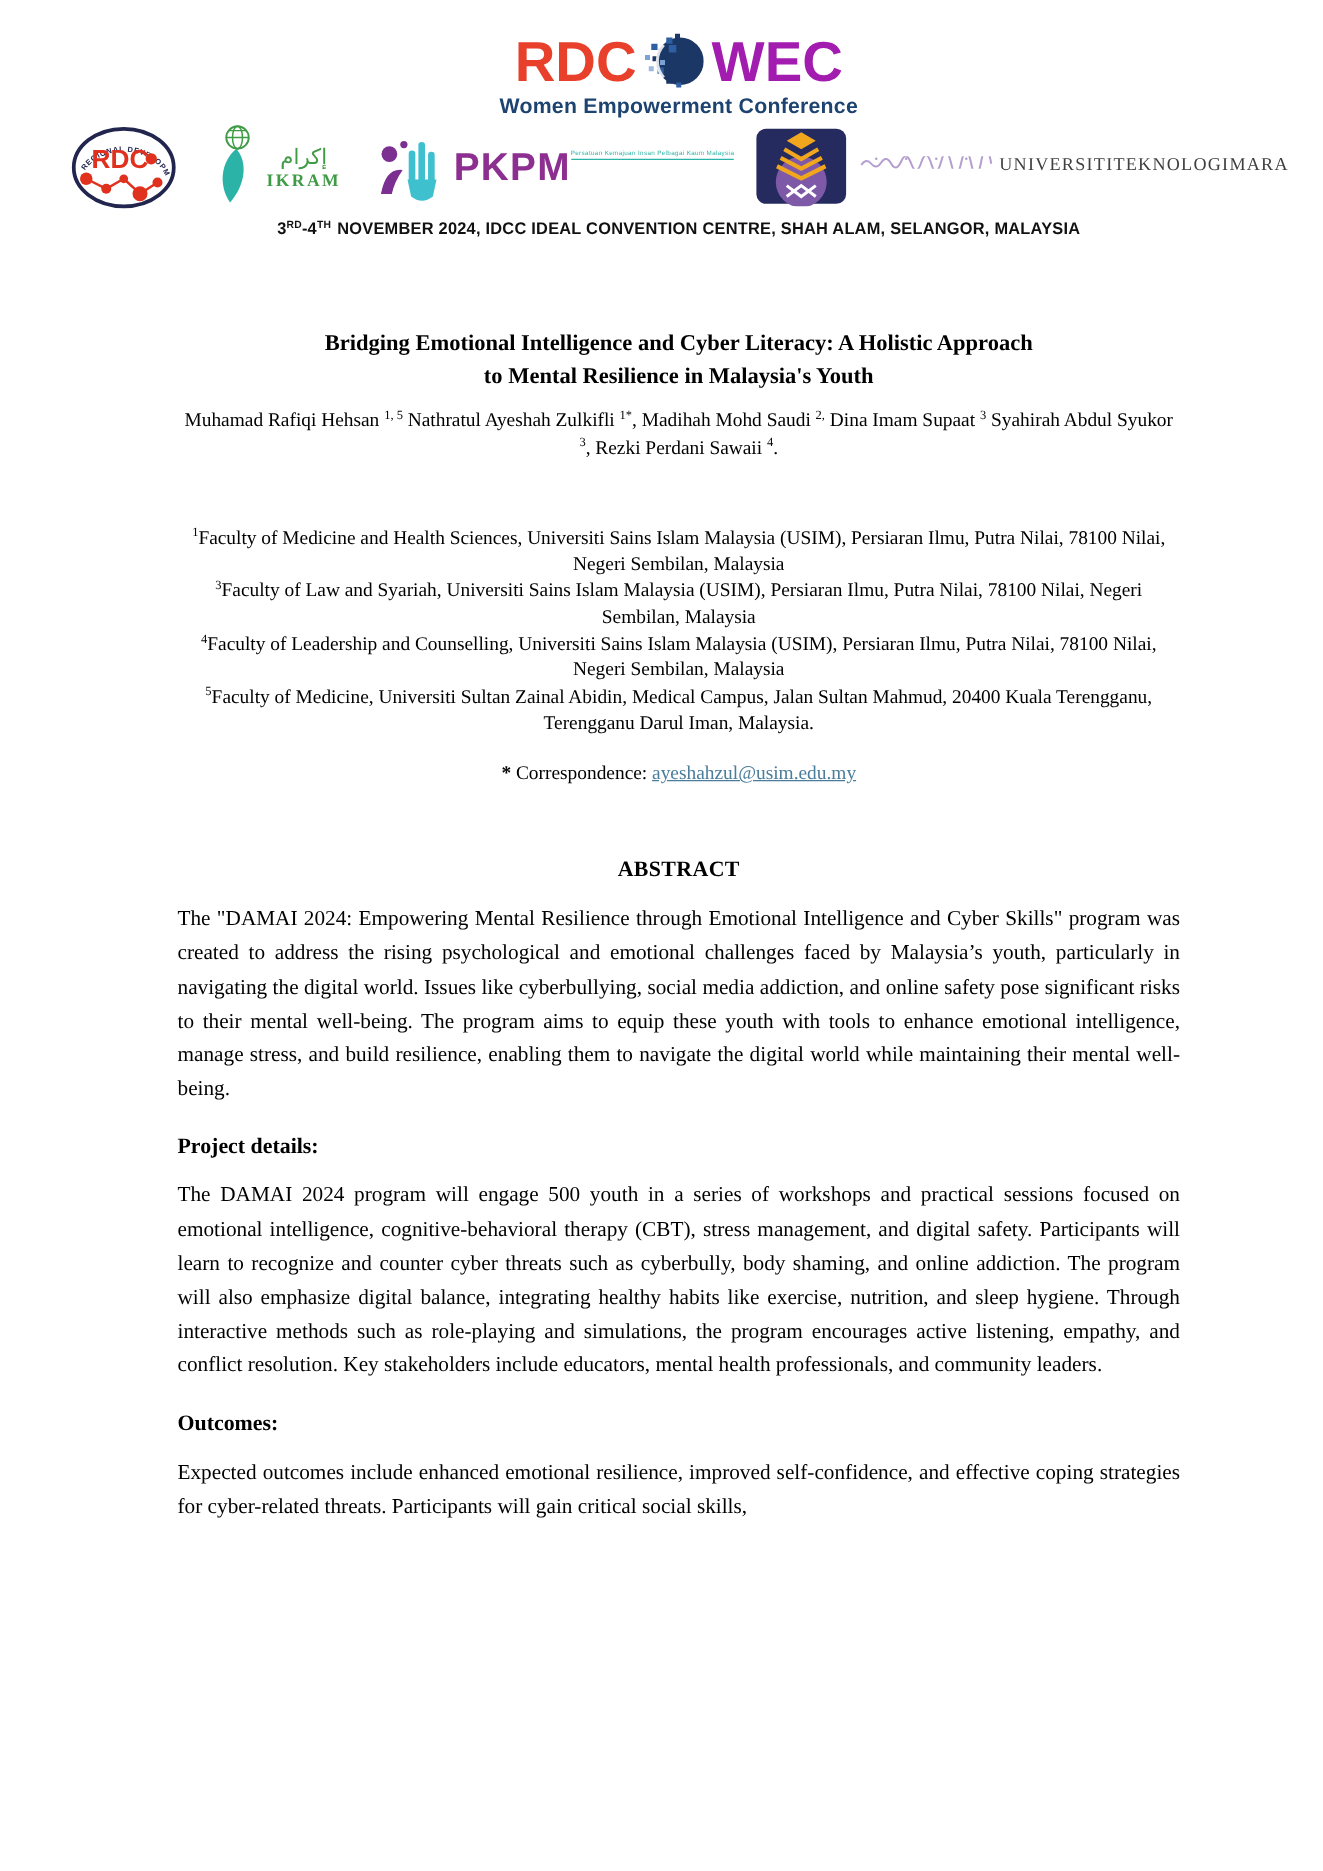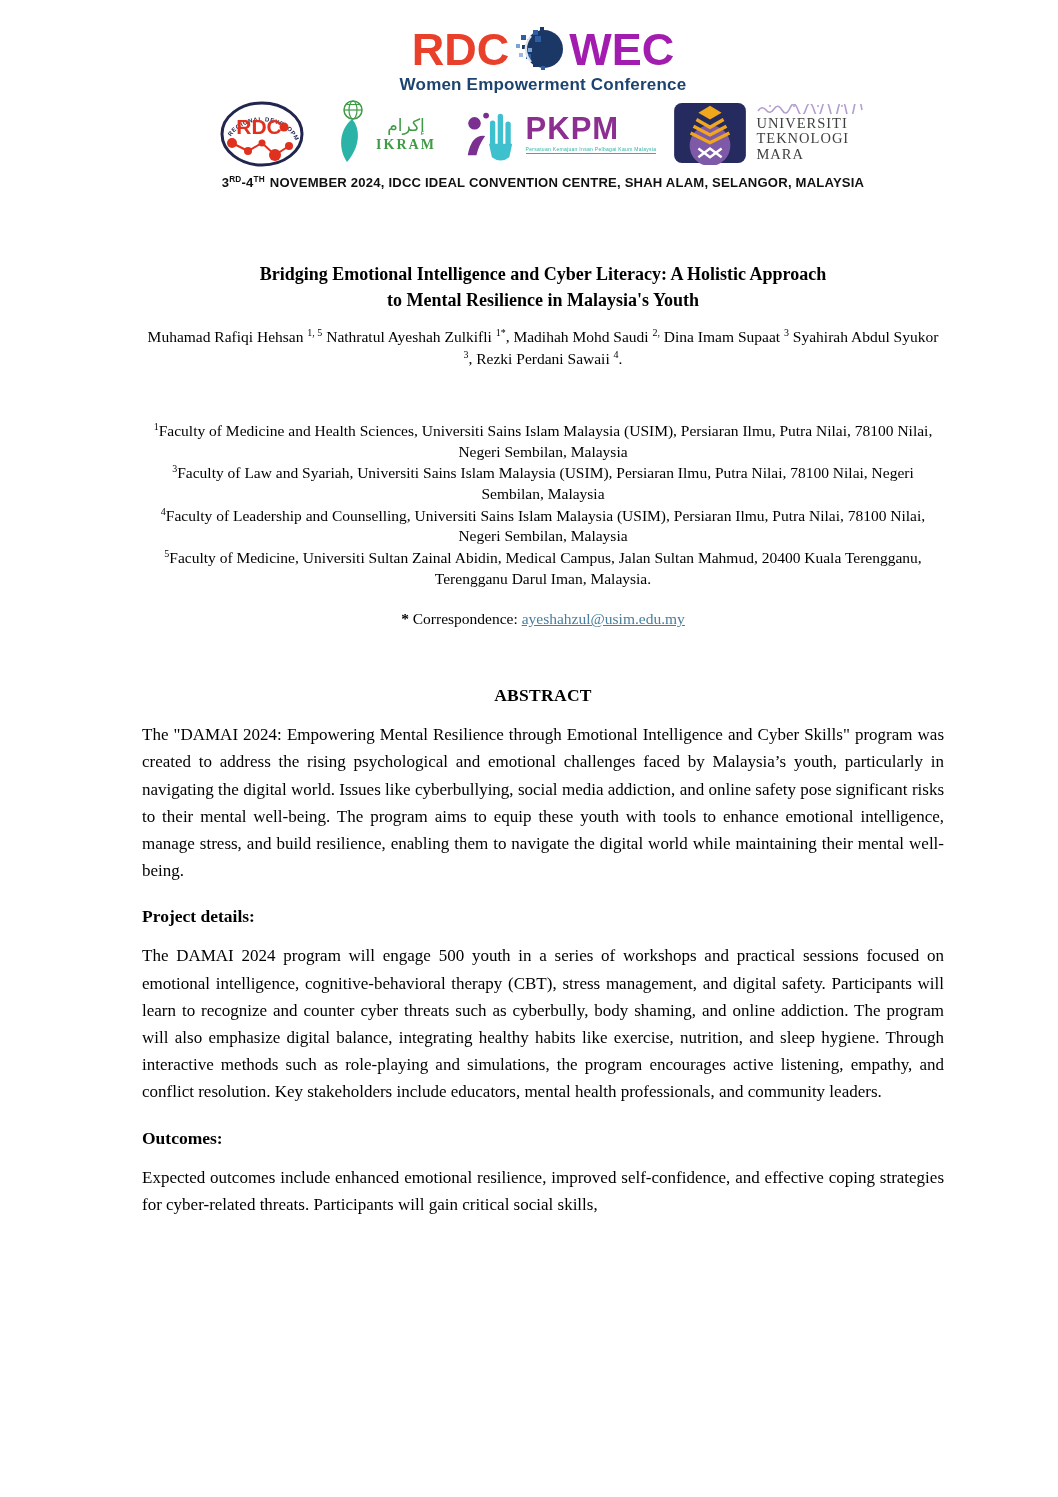--- a/index.html
+++ b/index.html
@@ -21,25 +21,25 @@
   .brand-wec { color:#a21caf;text-align:right; }
   .brand-sub {
     font-family:"Liberation Sans", sans-serif; font-weight:bold; font-size:17px;
     color:#1d4370; margin-top:1px; letter-spacing:0.2px;
   }
   .sphere { width:48px; height:46px; margin:0 2px; }
 
   .partners { display:flex; justify-content:center; align-items:center; gap:16px; margin-top:3px; height:70px; }
   .partner { display:flex; align-items:center; gap:8px; }
 
-  .pkpm-col { display:flex; flex-direction:column; align-items:flex-start; }
+  .pkpm-col { display:flex; flex-direction:row; align-items:flex-start; }
   .pkpm-word { font-family:"Liberation Sans", sans-serif; font-weight:bold; font-size:31px; color:#8d2f90; letter-spacing:1px; line-height:1; }
   .pkpm-tagline { font-family:"Liberation Sans", sans-serif; font-size:5px; color:#2ab3a6; border-bottom:1px solid #2ab3a6; padding-bottom:1px; margin-top:2px; letter-spacing:0.3px; white-space:nowrap; }
 
-  .uitm-col { display:flex; flex-direction:column; align-items:flex-start; line-height:1.08; }
+  .uitm-col { display:flex; flex-direction:row; align-items:flex-start; line-height:1.08; }
   .uitm-line { font-family:"Liberation Serif", serif; font-size:14.5px; color:#3f3f3f; letter-spacing:1px; }
   .jawi { margin-bottom:2px; }
 
   .event-line {
     margin-top:7px; text-align:center;
     font-family:"Liberation Sans", sans-serif; font-weight:bold; font-size:13.5px;
     color:#111; letter-spacing:0.2px; transform:scaleX(0.97);
   }
   .event-line sup { font-size:8.5px; vertical-align:top; position:relative; top:-1px; }
   .event-rest { margin-left:5px; }

